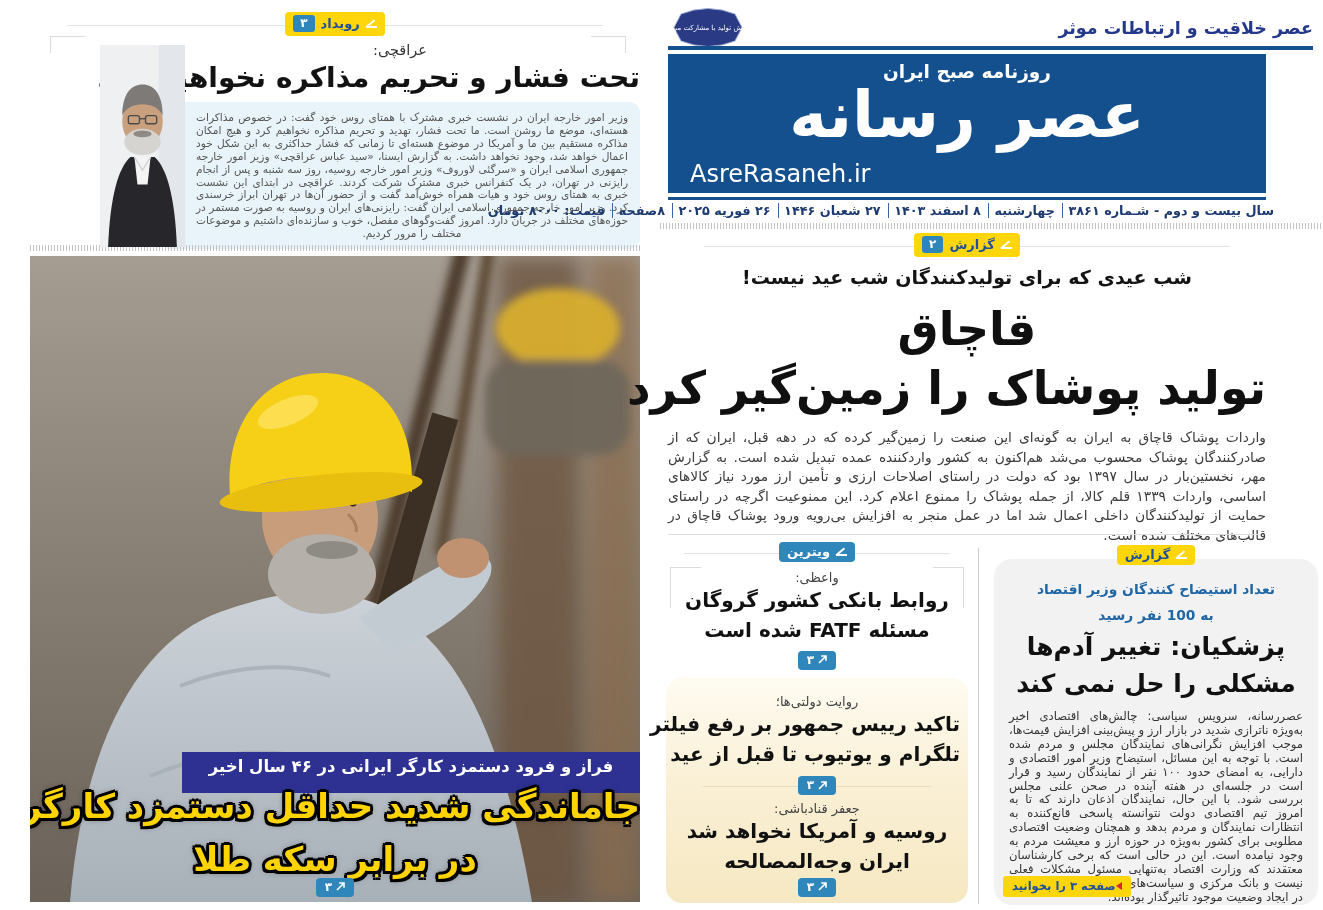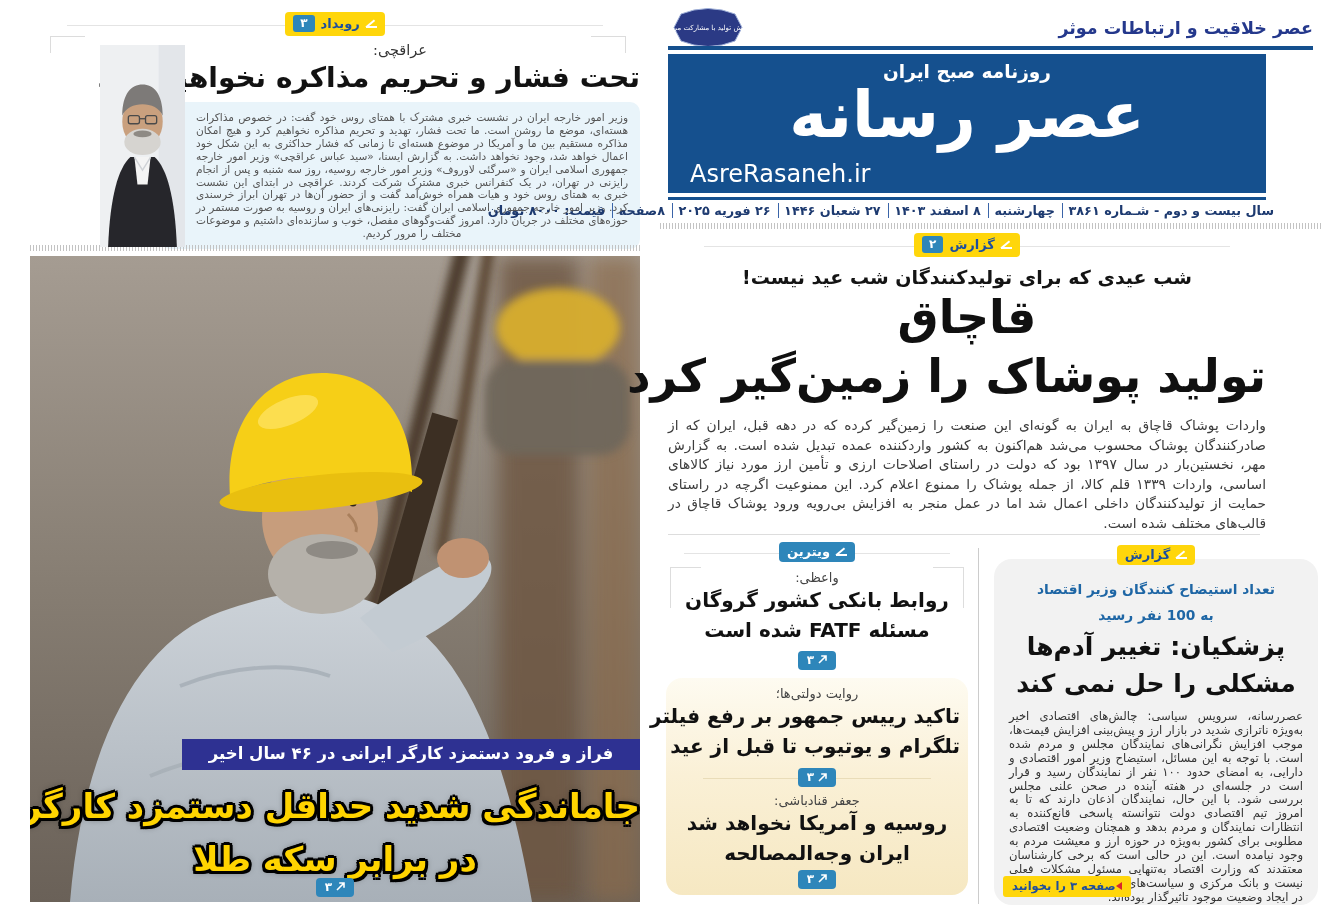--- a/index.html
+++ b/index.html
@@ -59,21 +59,21 @@
     padding-left:22px;
     font-size:10.6px; line-height:12.9px; color:#555;
     text-align:justify; text-align-last:center;
   }
 
   
   .tick { background:repeating-linear-gradient(90deg,#c3c3c3 0 1px, transparent 1px 3px); height:6px; }
   .worker { left:30px; top:256px; width:610px; height:646px; overflow:hidden; }
   .worker svg { display:block; width:100%; height:100%; }
   .w-strap {
-    left:152px; top:483px; width:458px; height:31px;
+    left:152px; top:496px; width:458px; height:41px;
     background:#2e3192; color:#fff; font-size:16.5px; font-weight:bold;
     text-align:center; line-height:30px; white-space:nowrap;
   }
   .w-headline { left:0; top:524px; width:100%; text-align:center; color:#ffd400; font-weight:bold; }
   .w-headline .l1 { font-size:34px; line-height:52px; white-space:nowrap; }
   .w-headline .l2 { font-size:34px; line-height:54px; white-space:nowrap; }
   .w-headline div {
     text-shadow:
       -2.5px -2.5px 0 #000, 2.5px -2.5px 0 #000, -2.5px 2.5px 0 #000, 2.5px 2.5px 0 #000,
       0 -3px 0 #000, 0 3px 0 #000, -3px 0 0 #000, 3px 0 0 #000, 0 0 7px rgba(0,0,0,.65);
@@ -92,21 +92,21 @@
   .dateline {
     left:660px; top:203px; width:614px; text-align:center;
     font-size:12.8px; font-weight:bold; color:#1d3a70; white-space:nowrap;
   }
   .dl-item { display:inline-block; }
   .dl-item + .dl-item { border-right:1.5px solid #3a64a8; padding-right:7px; margin-right:1px; }
 
   
   .main-story { left:668px; top:233px; width:598px; text-align:center; }
   .ms-kicker { margin-top:9px; font-size:19px; font-weight:bold; color:#141414; }
-  .ms-h1 { font-size:46px; font-weight:bold; color:#101010; line-height:58px; margin-top:0; white-space:nowrap; }
+  .ms-h1 { font-size:46px; font-weight:bold; color:#101010; line-height:58px; margin-top:12px; white-space:nowrap; }
   .ms-h2 { font-size:46px; font-weight:bold; color:#101010; line-height:60px; white-space:nowrap; }
   .ms-body { margin-top:10px; font-size:13.8px; line-height:19.5px; color:#3c3c3c; text-align:justify; }
   .story-rule { left:668px; top:534px; width:592px; height:1px; background:#ddd; }
 
   
   .vitrine { left:666px; top:541px; width:302px; text-align:center; }
   .vit-frame::before, .vit-frame::after {
     content:""; position:absolute; top:26px; width:30px; height:40px; border-top:1px solid #ddd;
   }
   .vit-frame::before { left:4px; border-left:1px solid #ddd; }
@@ -304,21 +304,21 @@
         <svg width="9" height="9" viewBox="0 0 9 9">
             <path d="M1 8 L8 1 M3.2 1 H8 V5.8" stroke="#fff" stroke-width="1.6" fill="none"></path>
           </svg>
         <span>۳</span>
       </span>
     </div>
   </div>
 
   <div class="cream-card">
     <div>
-      <div class="vit-kicker" style="margin-top:0">روایت دولتی‌ها؛</div>
+      <div class="vit-kicker" style="margin-top:8px">روایت دولتی‌ها؛</div>
       <div class="vit-h">تاکید رییس جمهور بر رفع فیلتر</div>
       <div class="vit-h">تلگرام و یوتیوب تا قبل از عید</div>
       <div class="cream-sep">
         <span class="pg-badge">
           <svg width="9" height="9" viewBox="0 0 9 9">
               <path d="M1 8 L8 1 M3.2 1 H8 V5.8" stroke="#fff" stroke-width="1.6" fill="none"></path>
             </svg>
           <span>۳</span>
         </span>
       </div>

